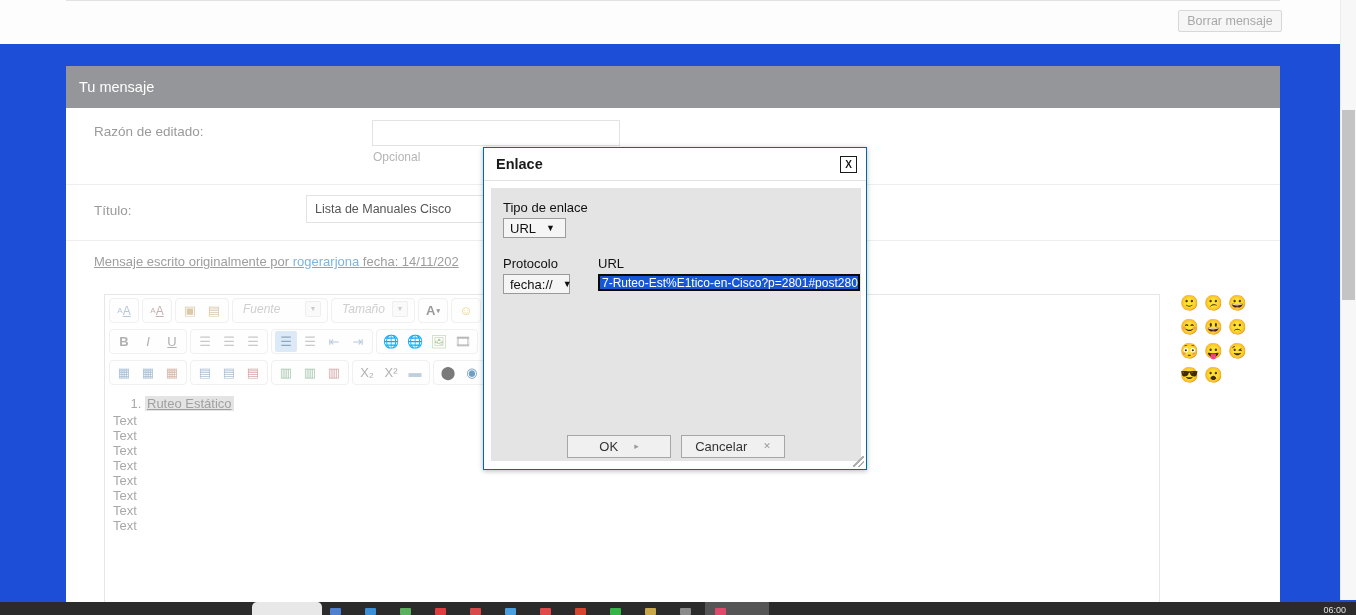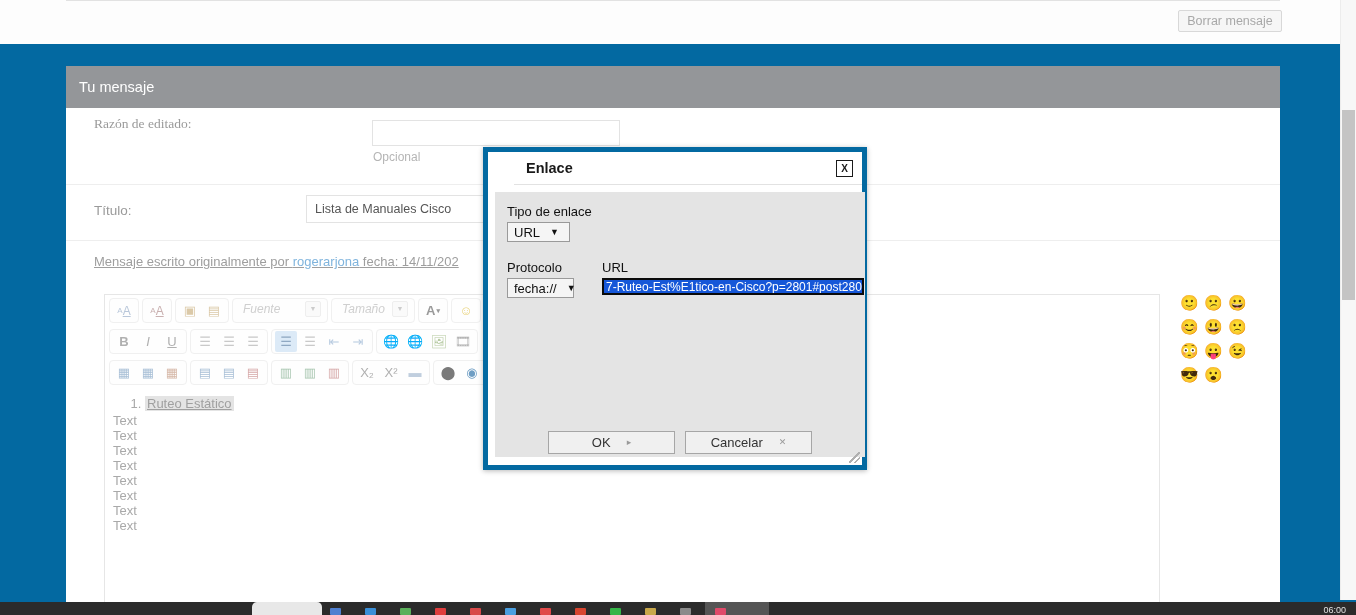--- a/index.html
+++ b/index.html
@@ -2,21 +2,21 @@
 <html><head>
 <meta charset="utf-8">
 <style>
   html, body {
     margin: 0; padding: 0;
     width: 1356px; height: 615px;
     overflow: hidden;
     background: #ffffff;
     font-family: "Liberation Sans", sans-serif;
   }
-  #root { position: relative; width: 1356px; height: 615px; background:#0369a1; overflow:hidden; }
+  #root { position: relative; width: 1356px; height: 615px; background:#1d4ed8; overflow:hidden; }
 
   
   .top-strip { position:absolute; left:0; top:0; width:1340px; height:44px; background:#fdfdfd; }
   .top-divider { position:absolute; left:66px; top:0; width:1214px; height:1px; background:#e2e2e2; }
 
   .borrar-btn {
     position:absolute; left:1178px; top:10px;
     width:104px; height:22px;
     border:1px solid #d8d8d8; background:#f6f6f6;
     color:#a8a8a8; font-size:12.5px;
@@ -102,23 +102,23 @@
     font-size:15px; cursor:pointer; line-height:1;
   }
 
   
   .vscroll { position:absolute; right:0; top:0; width:15px; height:600px; background:#f7f7f7; border-left:1px solid #ececec; }
   .vthumb { position:absolute; right:1px; top:110px; width:13px; height:190px; background:#c4c4c4; border-radius:0px; cursor:pointer; }
 
   
   .dlg {
     position:absolute; left:483px; top:147px; width:384px; height:323px;
-    background:#ffffff; border:5px solid #0369a1;
+    background:#ffffff; border:1px solid #0369a1;
     box-shadow:0 1px 5px rgba(0,0,0,0.28); box-sizing:border-box;
-    font-size:13px; color:#111;padding-left:26px;
+    font-size:13px; color:#111;
   }
   .dlg-title {
     position:relative; height:33px; background:#ffffff;
     display:flex; align-items:center; padding:0 8px 0 12px;
     font-weight:bold; font-size:14.5px; color:#1a1a1a;
     border-bottom:1px solid #e2e2e2; box-sizing:border-box; cursor:move;
   }
   .dlg-close {
     position:absolute; right:9px; top:8px;
     width:15px; height:15px; border:1px solid #1a1a1a; background:#fff;
@@ -143,21 +143,21 @@
     background:#1657d8; color:#ffffff; font-size:12px;
     padding:0 2px; box-sizing:border-box; display:flex; align-items:center;
     overflow:hidden; white-space:nowrap; font-family:"Liberation Sans", sans-serif;
   }
   .dlg-footer {
     position:absolute; left:7px; bottom:8px; width:370px; height:30px;
     background:#e4e4e4; display:flex; align-items:center; justify-content:center;
     gap:10px; box-sizing:border-box;
   }
   .dlg-btn {
-    width:127px; height:23px; border:1px solid #a6a6a6; background:#f0f0f0;
+    width:104px; height:23px; border:1px solid #a6a6a6; background:#f0f0f0;
     display:flex; align-items:center; justify-content:center; gap:16px;
     font-size:13px; color:#333; cursor:pointer; box-sizing:border-box;
   }
   .dlg-btn .gl { font-size:9px; color:#9a9a9a; }
   .dlg-resize {
     position:absolute; right:2px; bottom:2px; width:11px; height:11px;
     background:
       linear-gradient(135deg, transparent 45%, #b0b0b0 45%, #b0b0b0 55%, transparent 55%),
       linear-gradient(135deg, transparent 70%, #b0b0b0 70%, #b0b0b0 80%, transparent 80%);
     cursor:nwse-resize;
@@ -180,21 +180,21 @@
     <div class="top-divider"></div>
     <div class="borrar-btn">Borrar mensaje</div>
   </div>
 
   <div class="panel">
     <div class="panel-header">Tu mensaje</div>
 
     <div class="form-rows">
 
       <div class="form-row r1">
-        <div class="f-label" style="top:8px;font-family:Liberation Serif, serif;">Razón de editado:</div>
+        <div class="f-label" style="top:16px;">Razón de editado:</div>
         <input class="f-input" style="left: 306px; width: 248px; height: 26px; top: 12px;" value="">
         <div class="f-hint" style="left:307px; top:42px;">Opcional</div>
       </div>
 
       <div class="form-row r2">
         <div class="f-label" style="top:18px;">Título:</div>
         <input class="f-input" style="left: 240px; top: 10px; width: 440px; height: 28px;" value="Lista de Manuales Cisco">
       </div>
 
       <div class="form-row r3">

